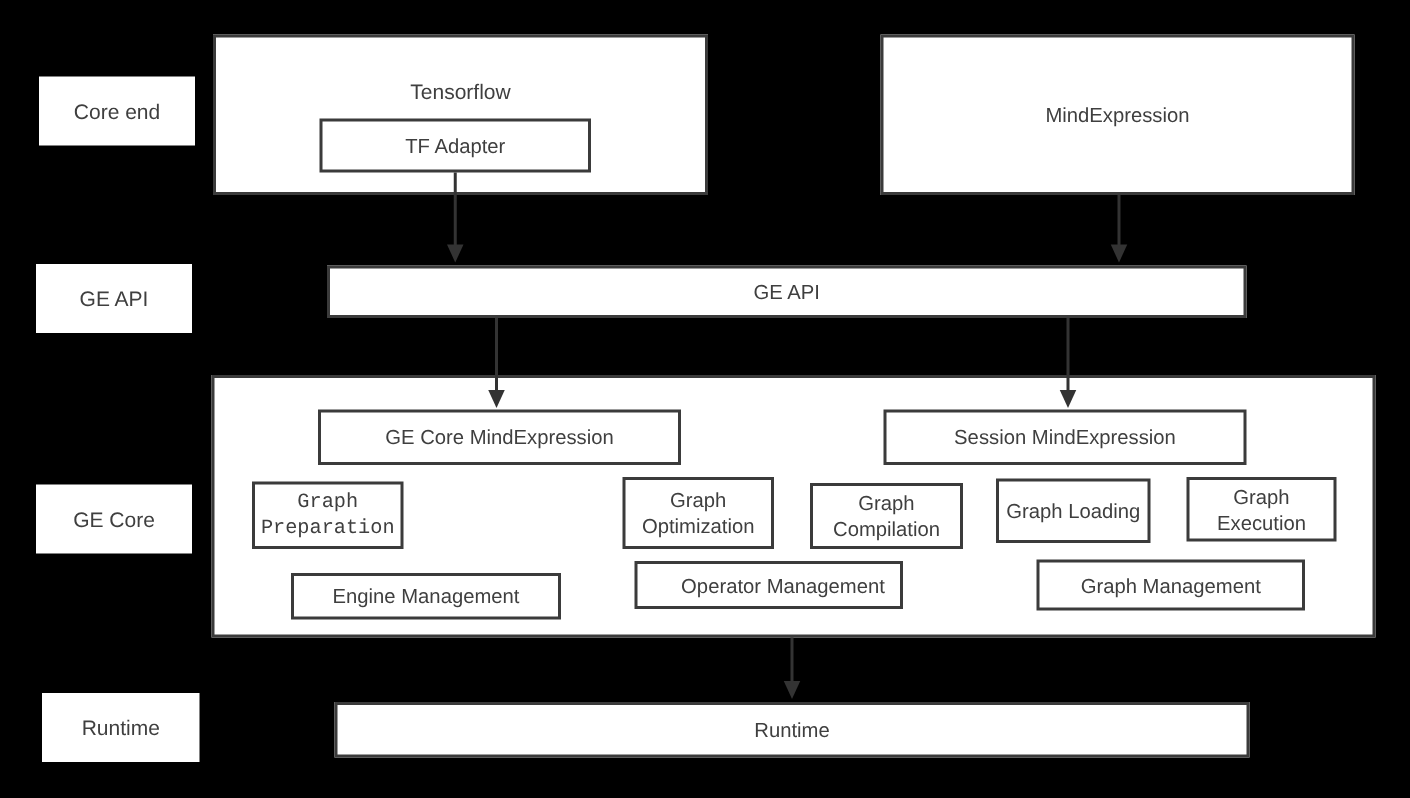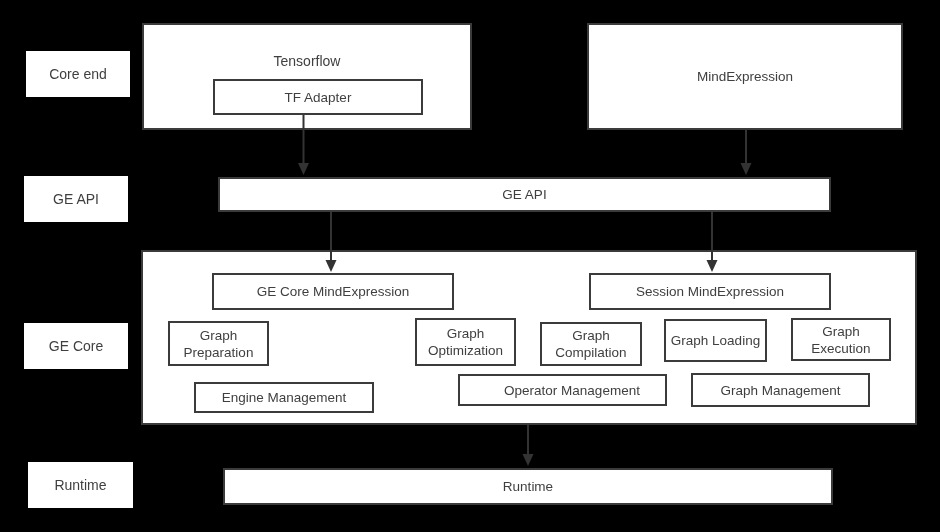--- a/index.html
+++ b/index.html
@@ -44,40 +44,40 @@
 
 <div class="canvas">
 
   <div class="plainlabel" style="left:26px;top:51px;width:104px;height:46px;">Core end</div>
   <div class="plainlabel" style="left:24px;top:176px;width:104px;height:46px;">GE API</div>
   <div class="plainlabel" style="left:24px;top:323px;width:104px;height:46px;">GE Core</div>
   <div class="plainlabel" style="left:28px;top:462px;width:105px;height:46px;">Runtime</div>
 
   <div class="box container-top" style="left:142px;top:23px;width:330px;height:107px;">
     <span class="tf-title">Tensorflow</span>
-    <div class="box inner" style="left:69px;top:54px;width:210px;height:36px;">TF Adapter</div>
+    <div class="box inner" style="left:69px;top:54px;width:181px;height:36px;">TF Adapter</div>
   </div>
 
   <div class="box" style="left:587px;top:23px;width:316px;height:107px;">MindExpression</div>
 
   <div class="box" style="left:218px;top:177px;width:613px;height:35px;">GE API</div>
 
   <div class="box" style="left:141px;top:250px;width:776px;height:175px;"></div>
 
   <div class="box" style="left:212px;top:273px;width:242px;height:37px;">GE Core MindExpression</div>
   <div class="box" style="left:589px;top:273px;width:242px;height:37px;">Session MindExpression</div>
 
-  <div class="box" style="left:168px;top:321px;width:101px;height:45px;">Graph Preparation</div>
+  <div class="box" style="left:168px;top:321px;width:101px;height:45px;font-family:Liberation Mono, monospace;">Graph Preparation</div>
   <div class="box" style="left:415px;top:318px;width:101px;height:48px;">Graph Optimization</div>
   <div class="box" style="left:540px;top:322px;width:102px;height:44px;">Graph Compilation</div>
   <div class="box" style="left:664px;top:319px;width:103px;height:43px;">Graph Loading</div>
   <div class="box" style="left:791px;top:318px;width:100px;height:43px;">Graph Execution</div>
 
   <div class="box" style="left:194px;top:382px;width:180px;height:31px;">Engine Management</div>
-  <div class="box" style="left:458px;top:374px;width:209px;height:32px;padding-left:19px;">Operator Management</div>
+  <div class="box" style="left:423px;top:374px;width:179px;height:32px;padding-left:19px;">Operator Management</div>
   <div class="box" style="left:691px;top:373px;width:179px;height:34px;">Graph Management</div>
 
   <div class="box" style="left:223px;top:468px;width:610px;height:37px;">Runtime</div>
 
   <svg class="arrows" viewBox="0 0 940 532">
     <g>
       <line class="arrow-line" x1="303.5" y1="115" x2="303.5" y2="164"></line>
       <polygon class="arrow-head" points="298,163 309,163 303.5,175"></polygon>
     </g>
     <g>

